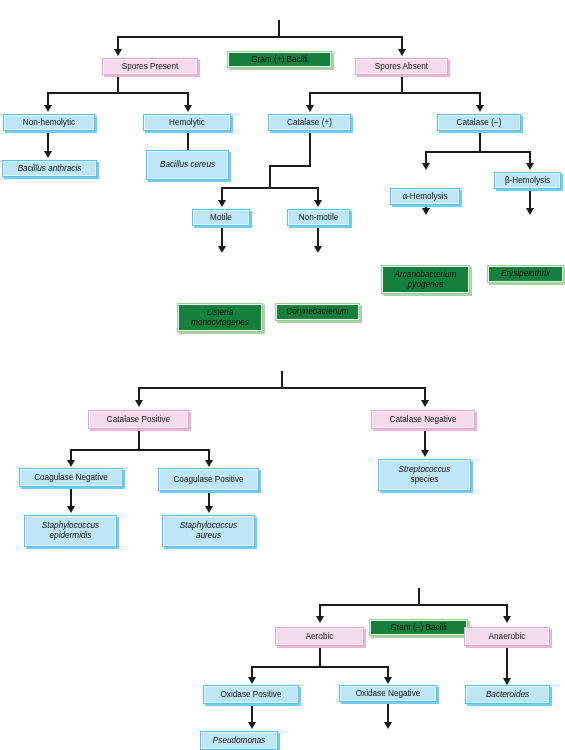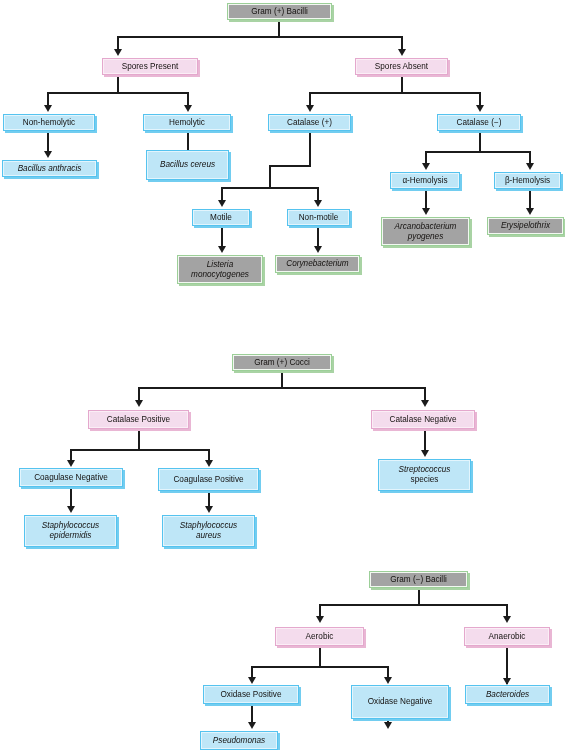--- a/index.html
+++ b/index.html
@@ -21,23 +21,24 @@
     border-width:1px;border-style:solid;
     padding:2px 4px;
     z-index:3;
     white-space:nowrap;
   }
   .node.wrap{white-space:normal;}
   .node .txt{display:block;width:100%;}
 
   
   .green{
-    background:#a3a3a3;
+    background:#15803d;
     border-color:#9ccf98;
     box-shadow:2px 2px 0 0 #a9d3a4, inset 0 0 0 1px #f2f8f1;
+    margin-top:48px;
   }
   
   .pink{
     background:#f4dced;
     border-color:#e4a8cd;
     box-shadow:2px 2px 0 0 #e9b6d4, inset 0 0 0 1px #fbeef6;
   }
   
   .blue{
     background:#bee6f7;
@@ -149,43 +150,40 @@
     <span class="txt">Corynebacterium</span>
   </div>
 
   <div class="ln lnv" style="left:479px;top:131px;height:22px;"></div>
   <div class="ln lnh" style="left:425px;top:151px;width:106px;"></div>
   <div class="ln lnv" style="left:425px;top:151px;height:13px;"></div>
   <div class="ln lnv" style="left:529px;top:151px;height:13px;"></div>
   <div class="arrow" style="left:421.5px;top:163px;"></div>
   <div class="arrow" style="left:525.5px;top:163px;"></div>
 
-  <div class="node blue" style="left:390px;top:172px;width:70px;height:17px;">
+  <div class="node blue" style="left:390px;top:188px;width:70px;height:17px;">
     <span class="txt">α-Hemolysis</span>
   </div>
   <div class="node blue" style="left:494px;top:172px;width:67px;height:17px;">
     <span class="txt">β-Hemolysis</span>
   </div>
 
   <div class="ln lnv" style="left:425px;top:189px;height:21px;"></div>
   <div class="arrow" style="left:421.5px;top:208px;"></div>
   <div class="node green ital wrap" style="left:381px;top:217px;width:89px;height:29px;flex-direction:column;">
     <span class="txt">Arcanobacterium</span>
     <span class="txt">pyogenes</span>
   </div>
 
   <div class="ln lnv" style="left:529px;top:189px;height:21px;"></div>
   <div class="arrow" style="left:525.5px;top:208px;"></div>
   <div class="node green ital" style="left:487px;top:217px;width:77px;height:18px;">
     <span class="txt">Erysipelothrix</span>
   </div>
 
-  <div class="node green" style="left:232px;top:354px;width:100px;height:17px;">
-    <span class="txt">Gram (+) Cocci</span>
-  </div>
 
   <div class="ln lnv" style="left:281px;top:371px;height:17px;"></div>
   <div class="ln lnh" style="left:138px;top:387px;width:288px;"></div>
   <div class="ln lnv" style="left:138px;top:387px;height:14px;"></div>
   <div class="ln lnv" style="left:424px;top:387px;height:14px;"></div>
   <div class="arrow" style="left:134.5px;top:400px;"></div>
   <div class="arrow" style="left:420.5px;top:400px;"></div>
 
   <div class="node pink" style="left:88px;top:410px;width:101px;height:19px;">
     <span class="txt">Catalase Positive</span>
@@ -250,21 +248,21 @@
   <div class="ln lnv" style="left:319px;top:646px;height:22px;"></div>
   <div class="ln lnh" style="left:251px;top:666px;width:138px;"></div>
   <div class="ln lnv" style="left:251px;top:666px;height:12px;"></div>
   <div class="ln lnv" style="left:387px;top:666px;height:12px;"></div>
   <div class="arrow" style="left:247.5px;top:677px;"></div>
   <div class="arrow" style="left:383.5px;top:677px;"></div>
 
   <div class="node blue" style="left:203px;top:685px;width:96px;height:19px;">
     <span class="txt">Oxidase Positive</span>
   </div>
-  <div class="node blue" style="left:351px;top:685px;width:98px;height:34px;">
+  <div class="node blue" style="left:339px;top:685px;width:98px;height:17px;">
     <span class="txt">Oxidase Negative</span>
   </div>
 
   <div class="ln lnv" style="left:251px;top:704px;height:21px;"></div>
   <div class="arrow" style="left:247.5px;top:722px;"></div>
   <div class="node blue ital" style="left:200px;top:731px;width:78px;height:19px;">
     <span class="txt">Pseudomonas</span>
   </div>
 
   <div class="ln lnv" style="left:387px;top:704px;height:21px;"></div>

